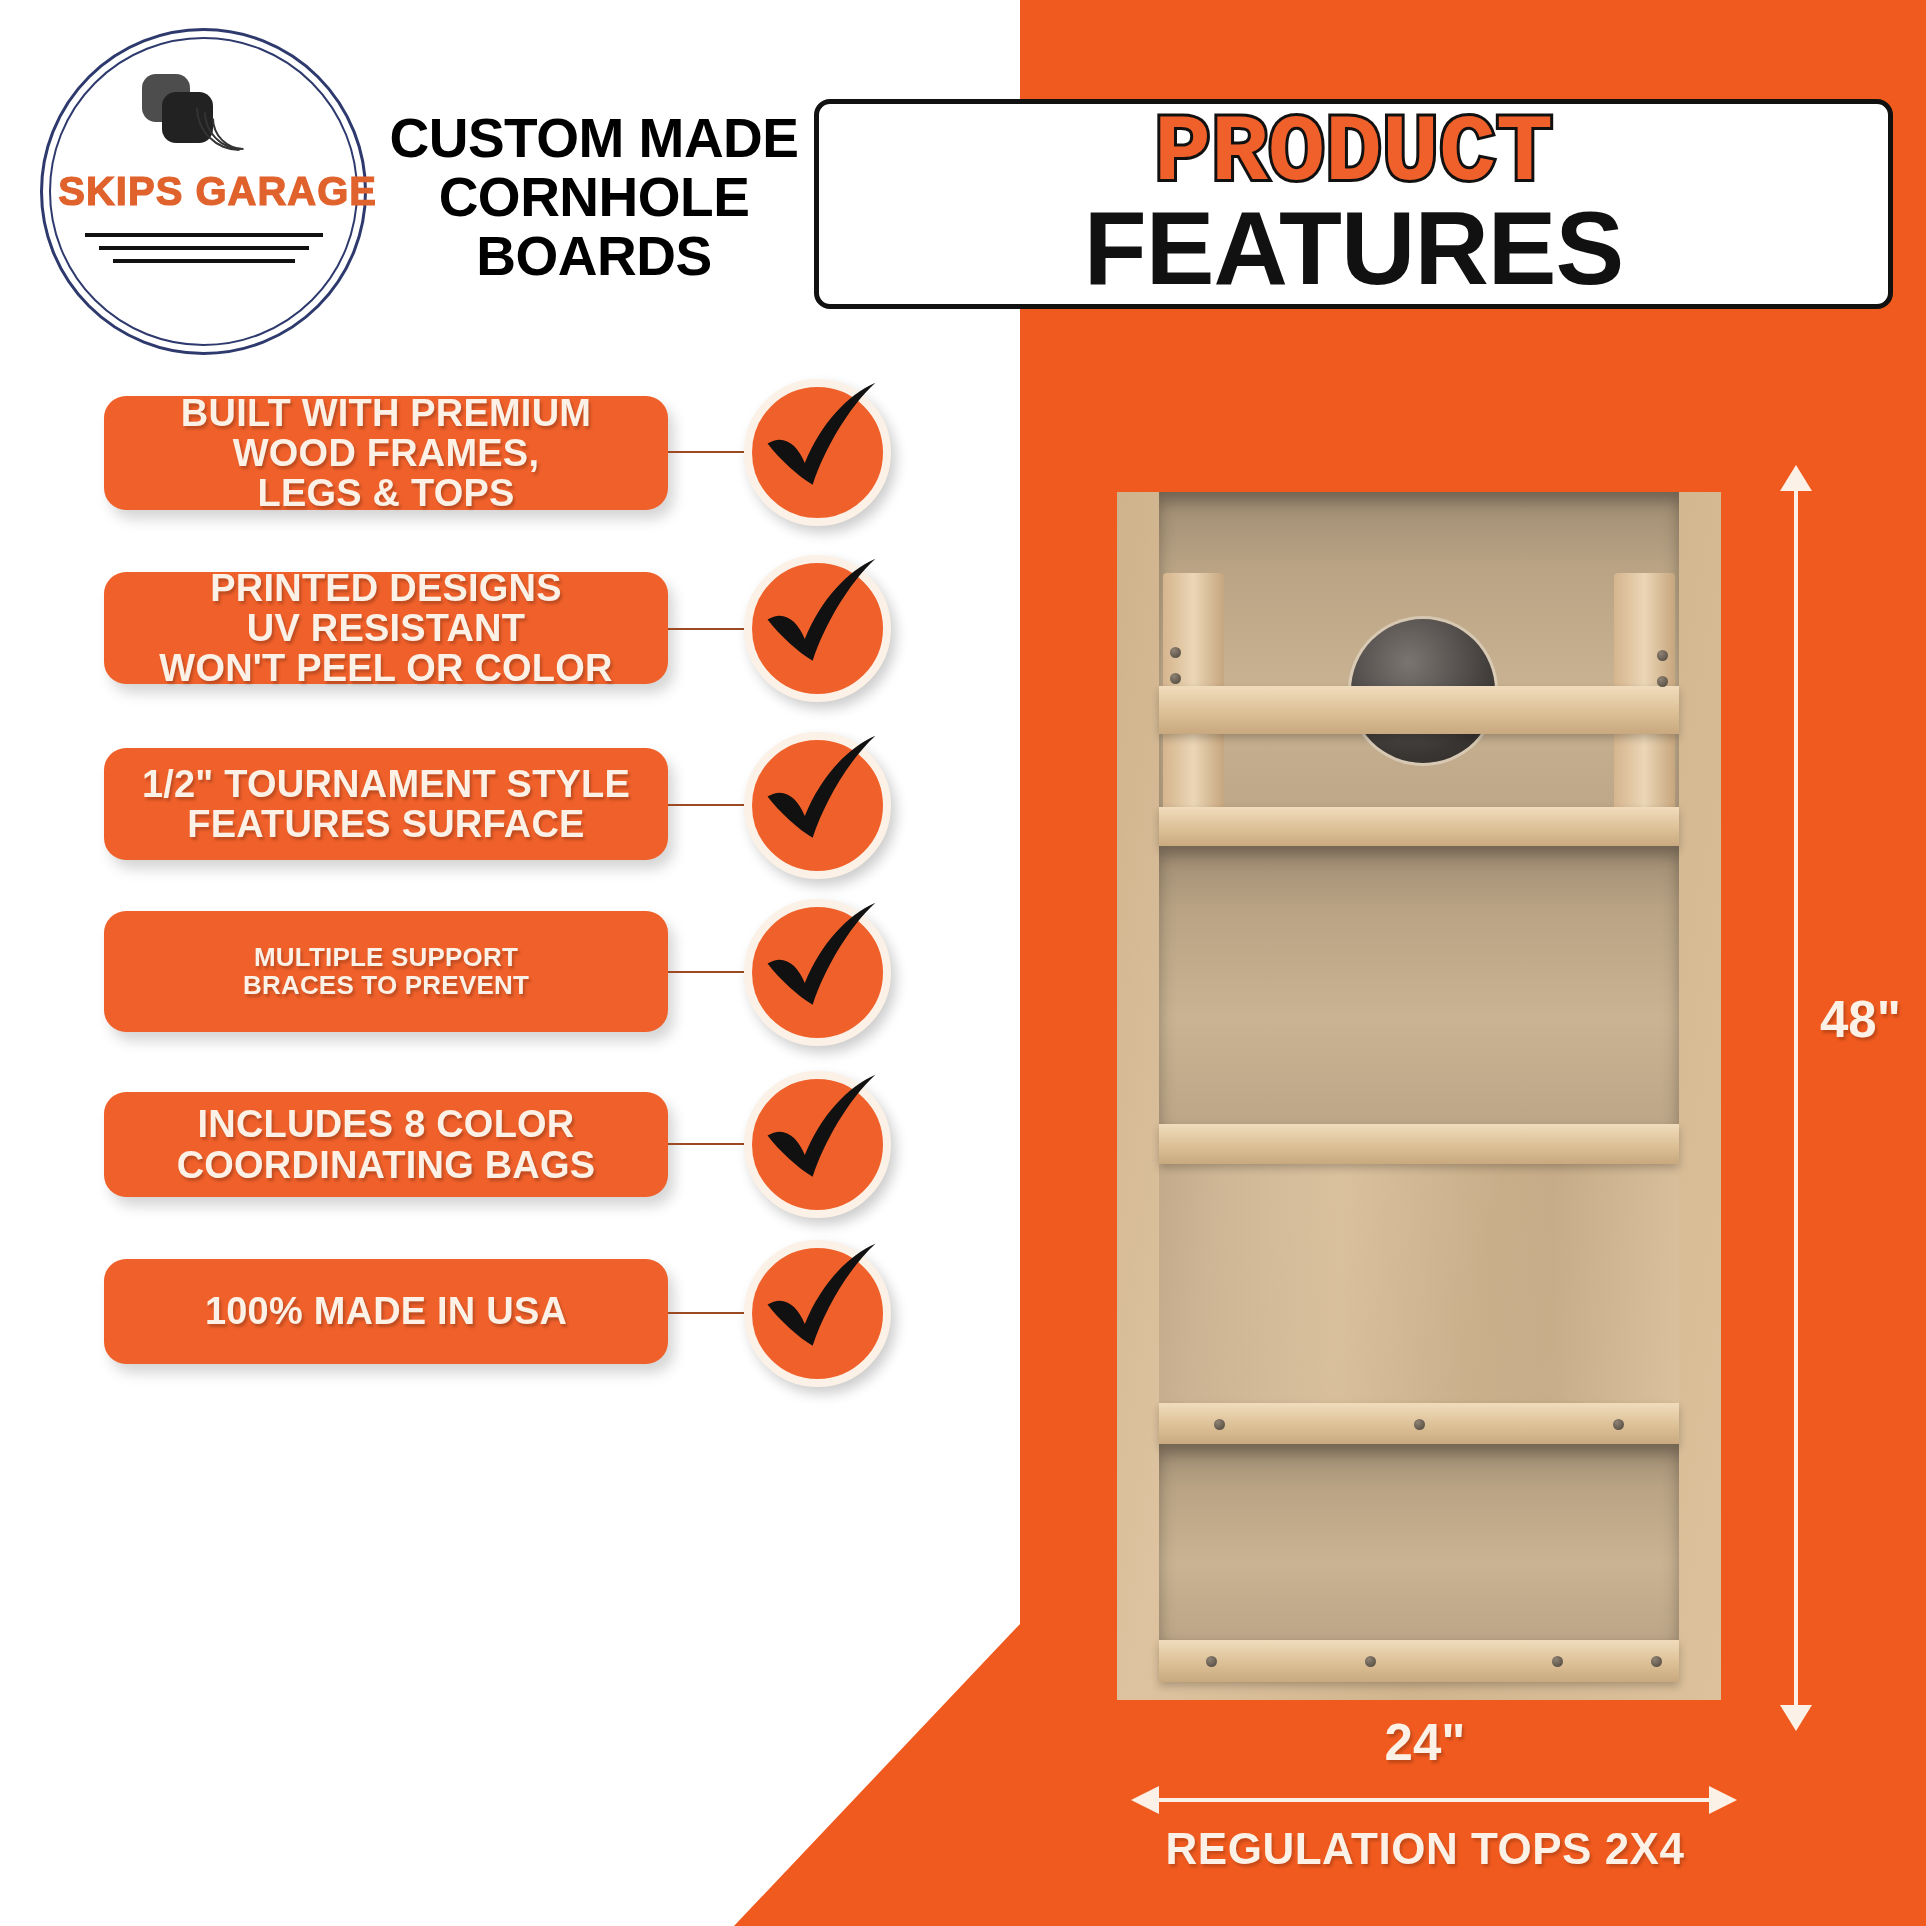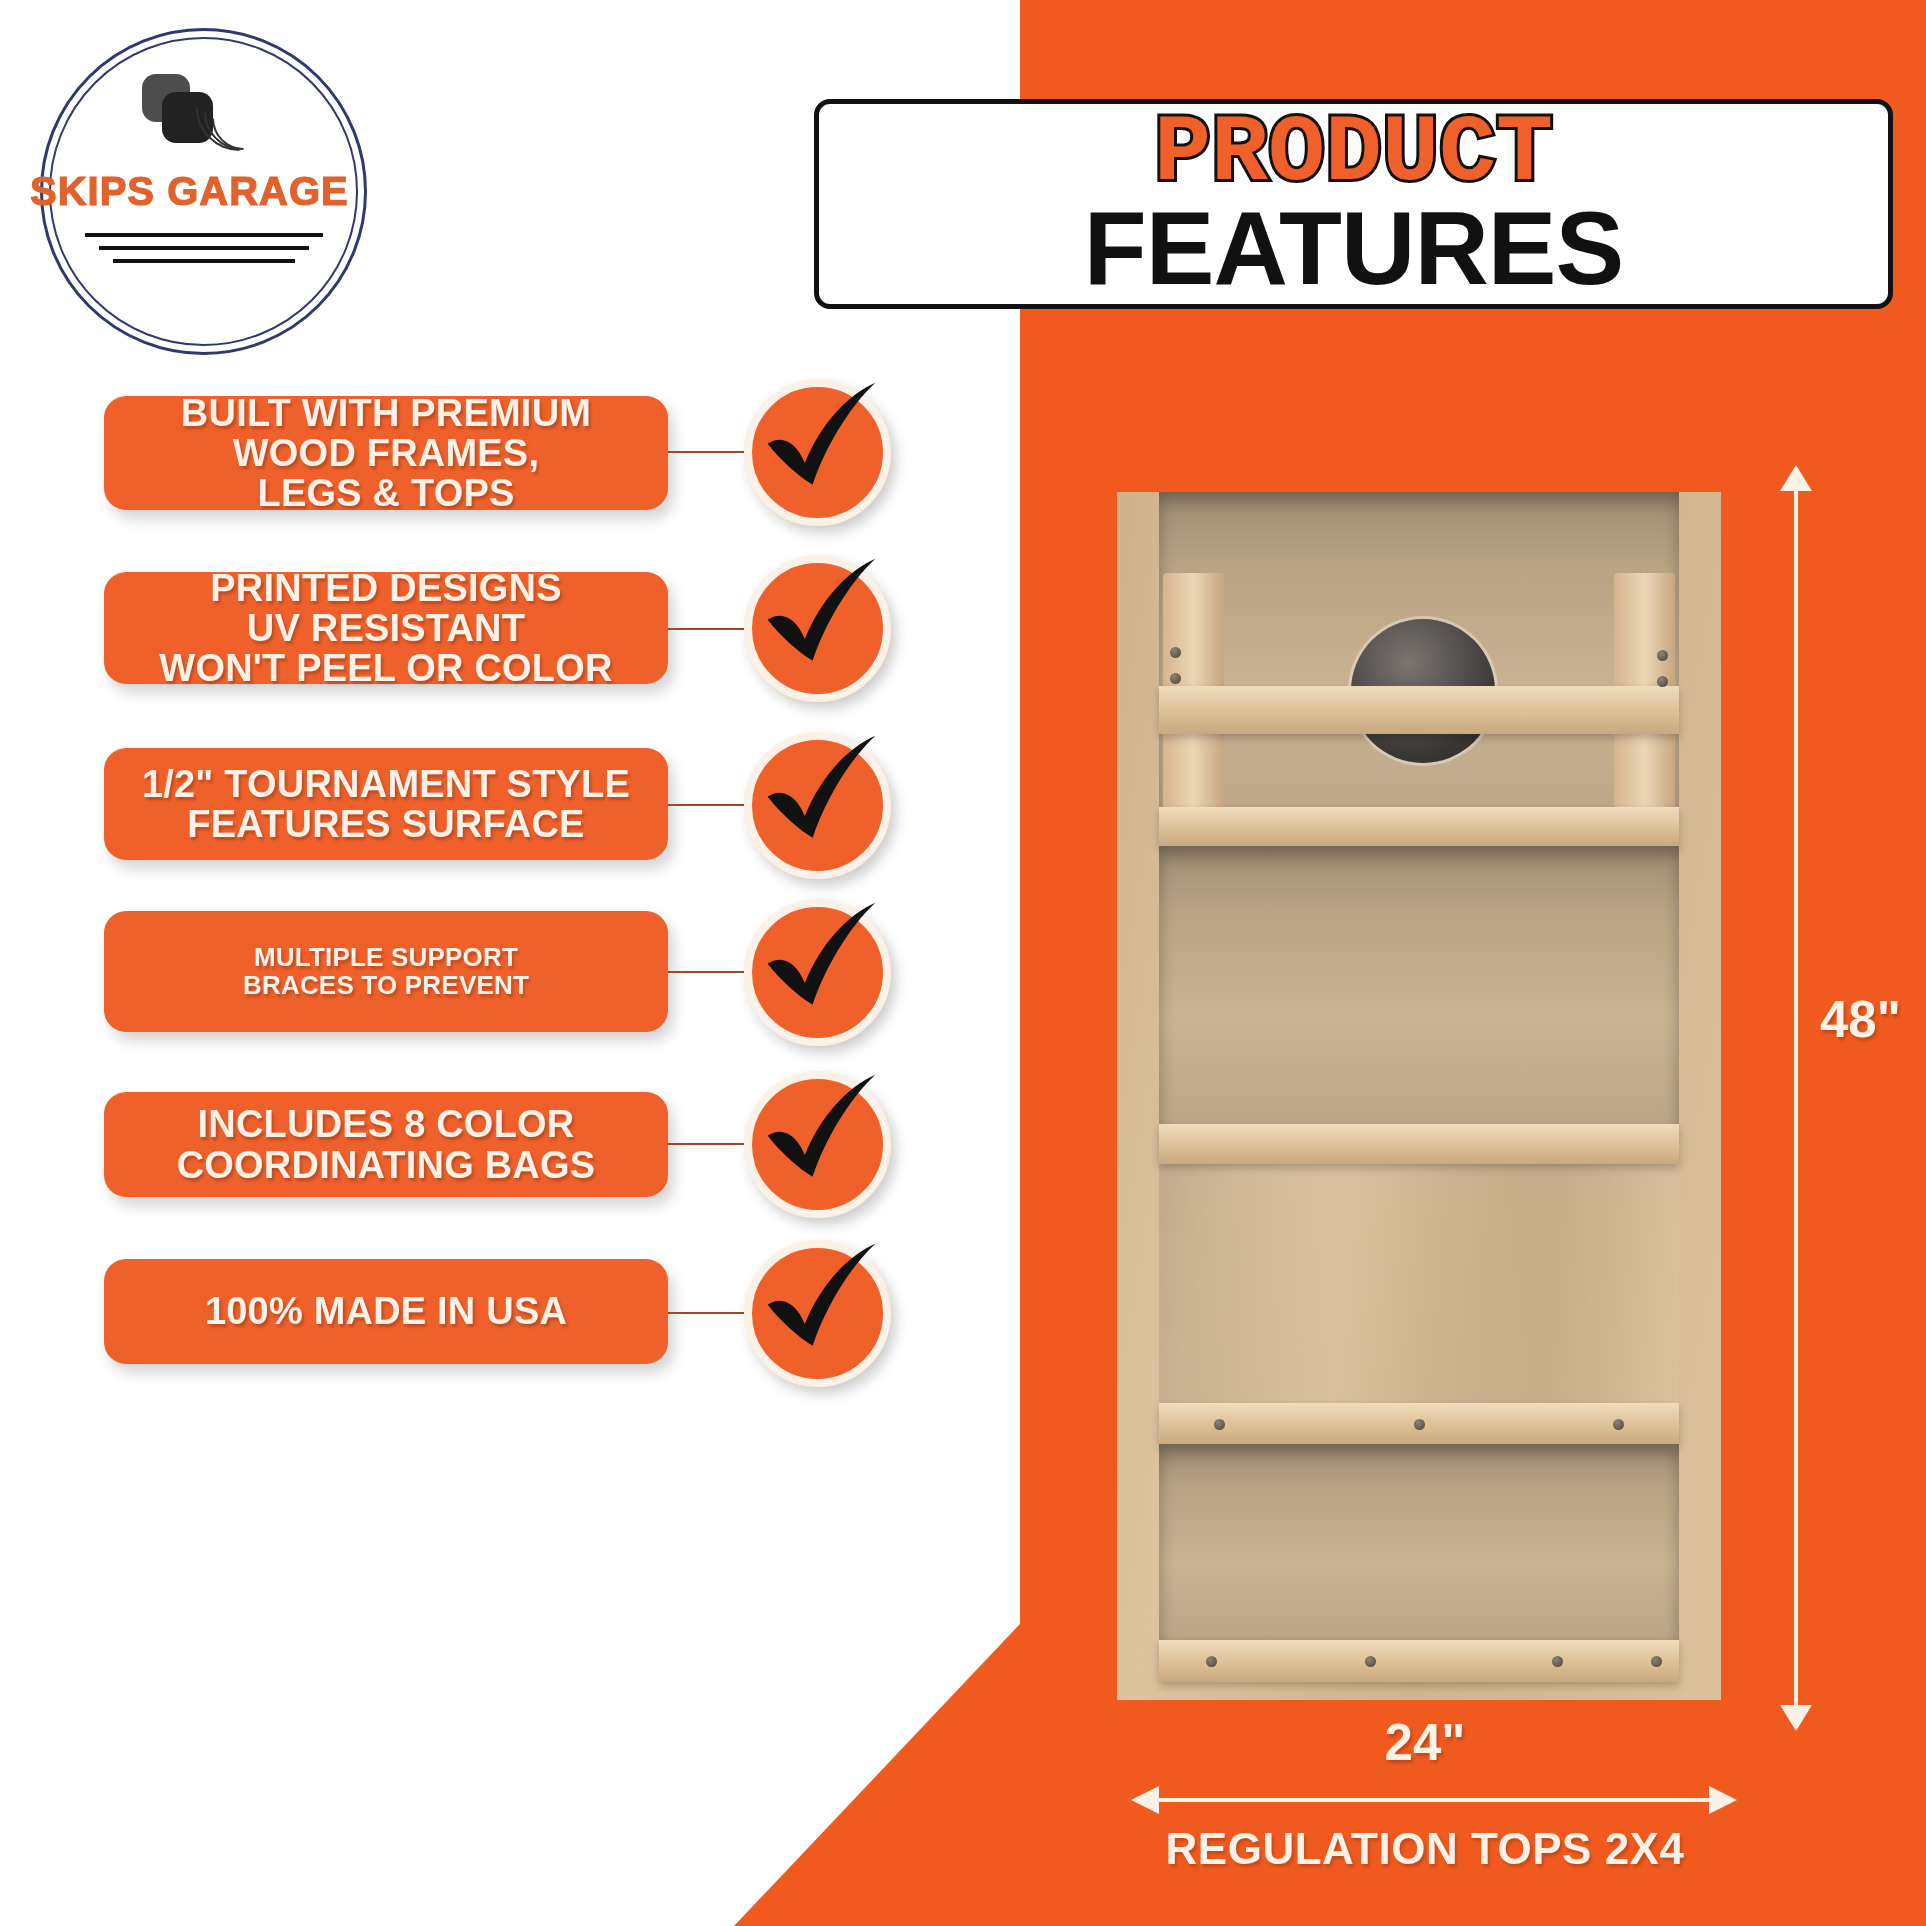--- a/index.html
+++ b/index.html
@@ -27,21 +27,21 @@
   .logo-sq { position: absolute; border-radius: 14px; }
   .logo-sq.back { left: 112px; top: 54px; width: 48px; height: 48px; background: #4d4d4d; }
   .logo-sq.front { left: 132px; top: 72px; width: 51px; height: 51px; background: #222222; }
   .logo-arc { position: absolute; border: 2.5px solid #333; border-radius: 50%;
               border-color: transparent transparent transparent #333;
               transform: rotate(-45deg); }
   .logo-arc.a1 { left: 166px; top: 44px; width: 87px; height: 87px; }
   .logo-arc.a2 { left: 174px; top: 55px; width: 75px; height: 75px; }
   .logo-arc.a3 { left: 182px; top: 67px; width: 63px; height: 63px; }
   #logo-word {
-    position: absolute; left: 0px; top: 149px; width: 347px; text-align: left;
+    position: absolute; left: 0px; top: 149px; width: 347px; text-align: right;
     font-size: 40px; font-weight: 700; letter-spacing: 1px;
     color: #E0622C; -webkit-text-stroke: 1.2px #E0622C;
     font-family: "Liberation Sans Narrow", "Liberation Sans", sans-serif;
   }
   .logo-line { position: absolute; height: 4px; background: #111; }
   .logo-line.l1 { left: 55px; top: 213px; width: 238px; }
   .logo-line.l2 { left: 69px; top: 226px; width: 210px; }
   .logo-line.l3 { left: 83px; top: 239px; width: 182px; }
 
   
@@ -155,20 +155,25 @@
     <div class="logo-sq front"></div>
     <div class="logo-arc a1"></div>
     <div class="logo-arc a2"></div>
     <div class="logo-arc a3"></div>
     <div id="logo-word">SKIPS GARAGE</div>
     <div class="logo-line l1"></div>
     <div class="logo-line l2"></div>
     <div class="logo-line l3"></div>
   </div>
 
+  <div id="main-title">
+    <div>CUSTOM MADE</div>
+    <div>CORNHOLE</div>
+    <div>BOARDS</div>
+  </div>
 
   <div id="pf-banner">
     <div id="pf-product">PRODUCT</div>
     <div id="pf-features">FEATURES</div>
   </div>
 
   <div id="features-col">
 
     <div class="feature-row">
       <div class="pill" style="top:396px; width:564px; height:114px;">

